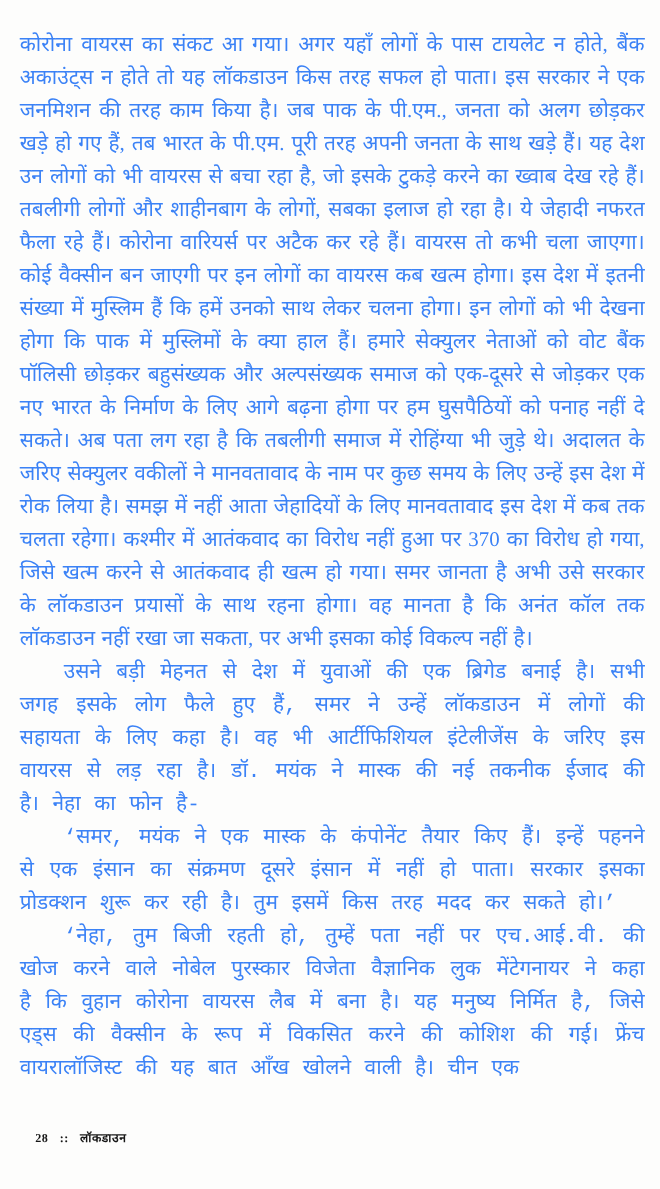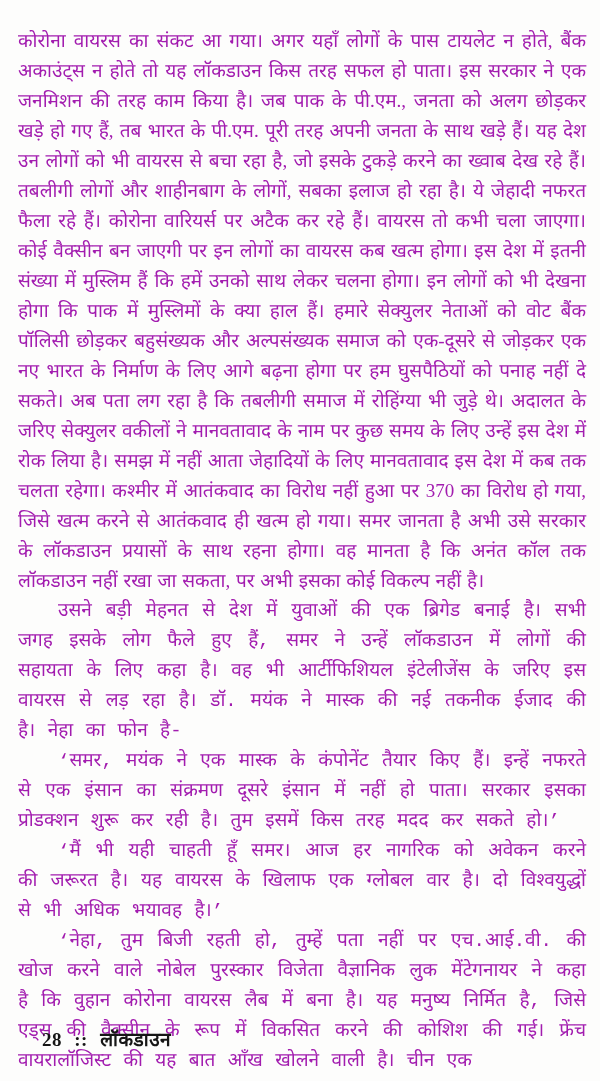--- a/index.html
+++ b/index.html
@@ -13,55 +13,54 @@
     background: #fdfdfc;
     overflow: hidden;
     position: relative;
     font-family: "Liberation Serif", "DejaVu Serif", serif;
   }
   .page {
     box-sizing: border-box;
     width: 600px;
     height: 1081px;
     padding: 26px 14px 0 18px;
-    color: #a21caf;
+    color: #3b82f6;
   }
   .para {
     margin: 0;
     font-size: 19px;
     line-height: 30px;
     text-align: justify;
     text-justify: inter-word;
     word-spacing: 1px;
   }
   .para.indent {
     text-indent: 40px;
     font-family: Liberation Mono, monospace;
   }
   .footer {
     position: absolute;
-    left: 42px;
+    left: 32px;
     top: 1026px;
-    font-size: 19px;
+    font-size: 11px;
     font-weight: bold;
     color: #161616;
     letter-spacing: 0.5px;
     white-space: nowrap;
   }
   .footer span { display: inline-block; }
   .footer .sep { margin: 0 7px; }
 </style>
 </head>
 <body>
 
 <div class="page">
   <p class="para">कोरोना वायरस का संकट आ गया। अगर यहाँ लोगों के पास टायलेट न होते, बैंक अकाउंट्स न होते तो यह लॉकडाउन किस तरह सफल हो पाता। इस सरकार ने एक जनमिशन की तरह काम किया है। जब पाक के पी.एम., जनता को अलग छोड़कर खड़े हो गए हैं, तब भारत के पी.एम. पूरी तरह अपनी जनता के साथ खड़े हैं। यह देश उन लोगों को भी वायरस से बचा रहा है, जो इसके टुकड़े करने का ख्वाब देख रहे हैं। तबलीगी लोगों और शाहीनबाग के लोगों, सबका इलाज हो रहा है। ये जेहादी नफरत फैला रहे हैं। कोरोना वारियर्स पर अटैक कर रहे हैं। वायरस तो कभी चला जाएगा। कोई वैक्सीन बन जाएगी पर इन लोगों का वायरस कब खत्म होगा। इस देश में इतनी संख्या में मुस्लिम हैं कि हमें उनको साथ लेकर चलना होगा। इन लोगों को भी देखना होगा कि पाक में मुस्लिमों के क्या हाल हैं। हमारे सेक्युलर नेताओं को वोट बैंक पॉलिसी छोड़कर बहुसंख्यक और अल्पसंख्यक समाज को एक-दूसरे से जोड़कर एक नए भारत के निर्माण के लिए आगे बढ़ना होगा पर हम घुसपैठियों को पनाह नहीं दे सकते। अब पता लग रहा है कि तबलीगी समाज में रोहिंग्या भी जुड़े थे। अदालत के जरिए सेक्युलर वकीलों ने मानवतावाद के नाम पर कुछ समय के लिए उन्हें इस देश में रोक लिया है। समझ में नहीं आता जेहादियों के लिए मानवतावाद इस देश में कब तक चलता रहेगा। कश्मीर में आतंकवाद का विरोध नहीं हुआ पर 370 का विरोध हो गया, जिसे खत्म करने से आतंकवाद ही खत्म हो गया। समर जानता है अभी उसे सरकार के लॉकडाउन प्रयासों के साथ रहना होगा। वह मानता है कि अनंत कॉल तक लॉकडाउन नहीं रखा जा सकता, पर अभी इसका कोई विकल्प नहीं है।</p>
   <p class="para indent">उसने बड़ी मेहनत से देश में युवाओं की एक ब्रिगेड बनाई है। सभी जगह इसके लोग फैले हुए हैं, समर ने उन्हें लॉकडाउन में लोगों की सहायता के लिए कहा है। वह भी आर्टीफिशियल इंटेलीजेंस के जरिए इस वायरस से लड़ रहा है। डॉ. मयंक ने मास्क की नई तकनीक ईजाद की है। नेहा का फोन है-</p>
-  <p class="para indent">‘समर, मयंक ने एक मास्क के कंपोनेंट तैयार किए हैं। इन्हें नफरते से एक इंसान का संक्रमण दूसरे इंसान में नहीं हो पाता। सरकार इसका प्रोडक्शन शुरू कर रही है। तुम इसमें किस तरह मदद कर सकते हो।’</p>
-  <p class="para indent">‘मैं भी यही चाहती हूँ समर। आज हर नागरिक को अवेकन करने की जरूरत है। यह वायरस के खिलाफ एक ग्लोबल वार है। दो विश्वयुद्धों से भी अधिक भयावह है।’</p>
+  <p class="para indent">‘समर, मयंक ने एक मास्क के कंपोनेंट तैयार किए हैं। इन्हें पहनने से एक इंसान का संक्रमण दूसरे इंसान में नहीं हो पाता। सरकार इसका प्रोडक्शन शुरू कर रही है। तुम इसमें किस तरह मदद कर सकते हो।’</p>
   <p class="para indent">‘नेहा, तुम बिजी रहती हो, तुम्हें पता नहीं पर एच.आई.वी. की खोज करने वाले नोबेल पुरस्कार विजेता वैज्ञानिक लुक मेंटेगनायर ने कहा है कि वुहान कोरोना वायरस लैब में बना है। यह मनुष्य निर्मित है, जिसे एड्स की वैक्सीन के रूप में विकसित करने की कोशिश की गई। फ्रेंच वायरालॉजिस्ट की यह बात आँख खोलने वाली है। चीन एक</p>
 </div>
 
 <div class="footer">
   <span>28</span>
   <span class="sep">::</span>
   <span>लॉकडाउन</span>
 </div>
 
 </body></html>

